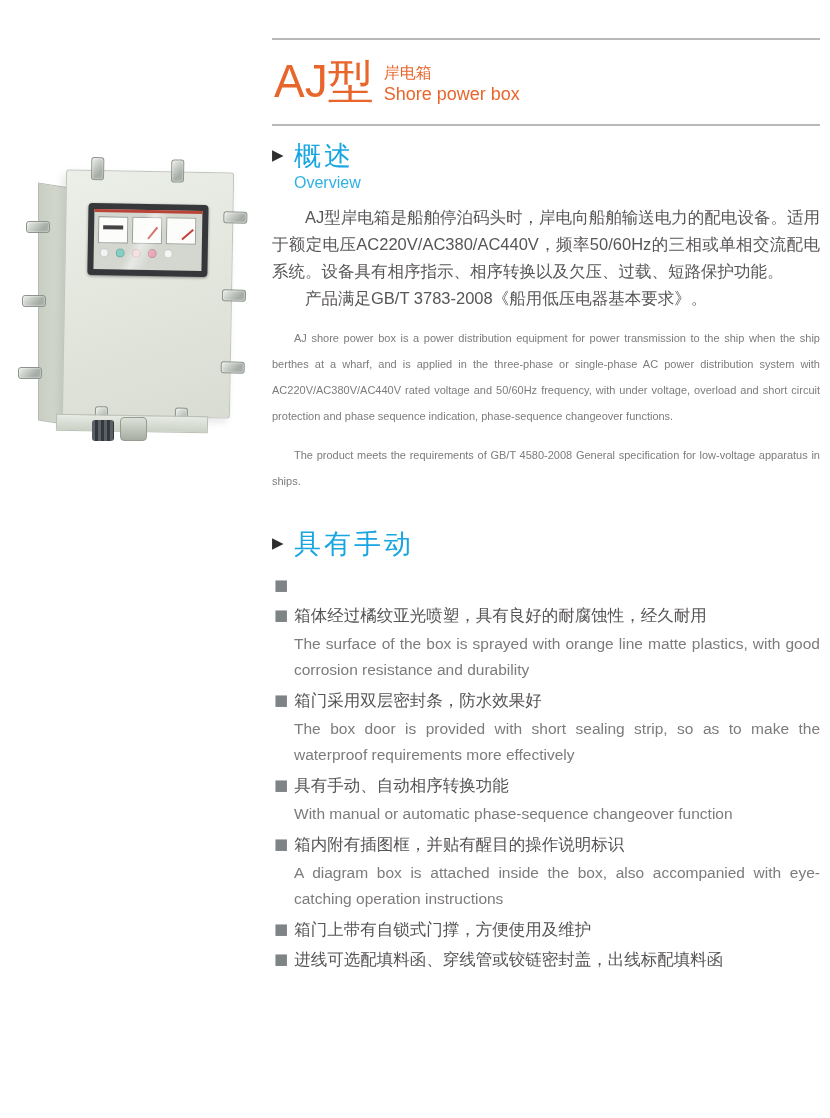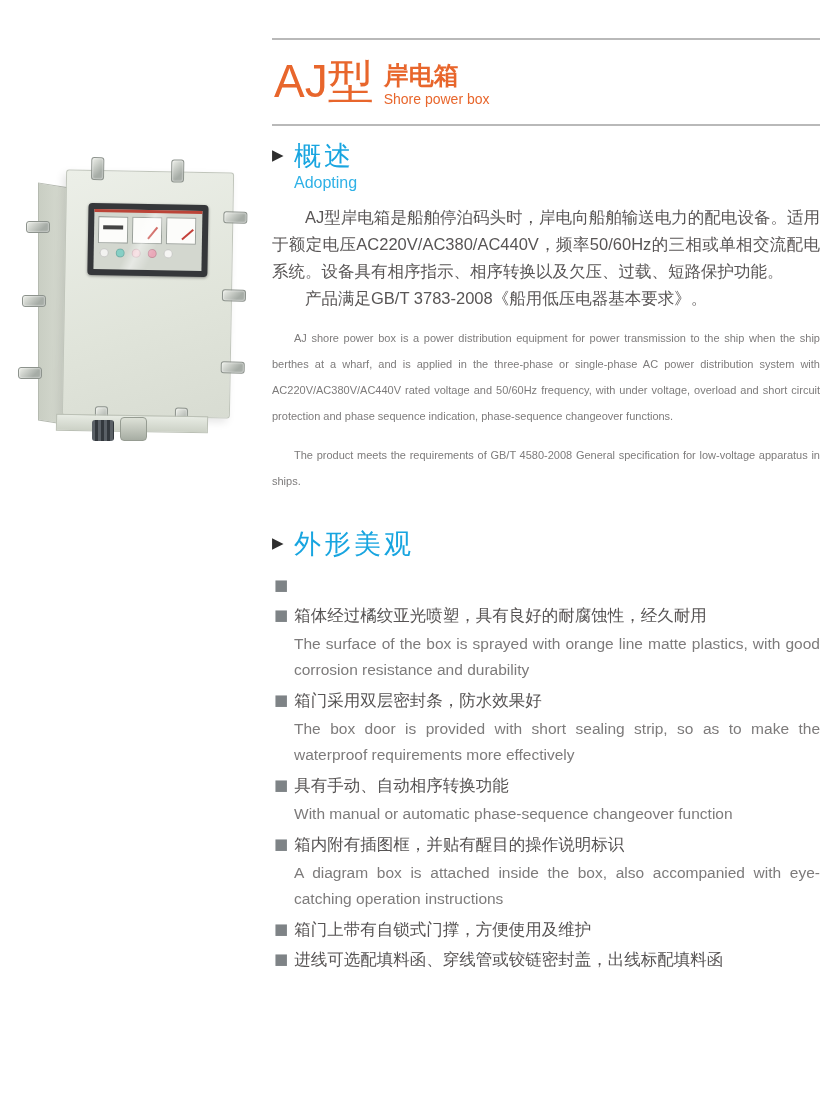--- a/index.html
+++ b/index.html
@@ -8,22 +8,22 @@
   .page { position:relative; width:830px; height:1118px; background:#fff; overflow:hidden; margin:8px auto; }
 
   
   .right-col { position:absolute; left:272px; top:0; width:548px; }
   .rule { height:2px; background:#b9b9b9; }
   .rule-top { margin-top:30px; }
 
   .title-row { display:flex; align-items:center; gap:10px; padding:9px 0 9px 2px; height:84px; }
   .title-model { font-size:46px; line-height:0.95; color:#e8662c; font-weight:normal; white-space:nowrap; }
   .title-sub { display:flex; flex-direction:column; color:#e8662c; padding-top:4px; }
-  .title-cn { font-size:25px; font-weight:bold; line-height:1.25; }
-  .title-en { font-size:14px; line-height:1.25; }
+  .title-cn { font-size:16px; font-weight:normal; line-height:1.25; }
+  .title-en { font-size:18px; line-height:1.25; }
 
   .sec { margin-top:16px; }
   .sec-head { position:relative; padding-left:22px; }
   .arrow-icon { position:absolute; left:0; top:4px; font-size:15px; color:#2e2e2e; font-family:"DejaVu Sans",sans-serif; }
   .sec-cn { font-size:27px; color:#18a5e0; letter-spacing:3px; line-height:1.1; }
   .sec-en { font-size:16px; color:#2fb1e6; margin-top:2px; }
 
   p.zh { margin:12px 0 0; font-size:16.5px; line-height:27px; color:#585555; text-align:justify; text-indent:2em; }
   p.zh.second { margin-top:0; }
   p.en { margin:13px 0 0; font-size:11px; line-height:26px; color:#7d7b7b; text-align:justify; text-indent:2em; }
@@ -135,34 +135,34 @@
       </span>
     </div>
 
     <div class="rule"></div>
 
     <section class="sec">
       <div class="sec-head">
         <span class="arrow-icon">▶</span>
         <div>
           <div class="sec-cn">概述</div>
-          <div class="sec-en">Adopting</div>
+          <div class="sec-en">Overview</div>
         </div>
       </div>
       <p class="zh">AJ型岸电箱是船舶停泊码头时，岸电向船舶输送电力的配电设备。适用于额定电压AC220V/AC380/AC440V，频率50/60Hz的三相或单相交流配电系统。设备具有相序指示、相序转换以及欠压、过载、短路保护功能。</p>
       <p class="zh second">产品满足GB/T 3783-2008《船用低压电器基本要求》。</p>
       <p class="en">AJ shore power box is a power distribution equipment for power transmission to the ship when the ship berthes at a wharf, and is applied in the three-phase or single-phase AC power distribution system with AC220V/AC380V/AC440V rated voltage and 50/60Hz frequency, with under voltage, overload and short circuit protection and phase sequence indication, phase-sequence changeover functions.</p>
       <p class="en">The product meets the requirements of GB/T 4580-2008 General specification for low-voltage apparatus in ships.</p>
     </section>
 
     <section class="sec features">
       <div class="sec-head">
         <span class="arrow-icon">▶</span>
         <div>
-          <div class="sec-cn">外形美观</div>
+          <div class="sec-cn">具有手动</div>
         </div>
       </div>
 
       <div class="feat-list">
         <div class="feat">
           <div class="feat-zh">
               <span class="bullet-icon">■</span>
             </div>
         </div>
         <div class="feat">

